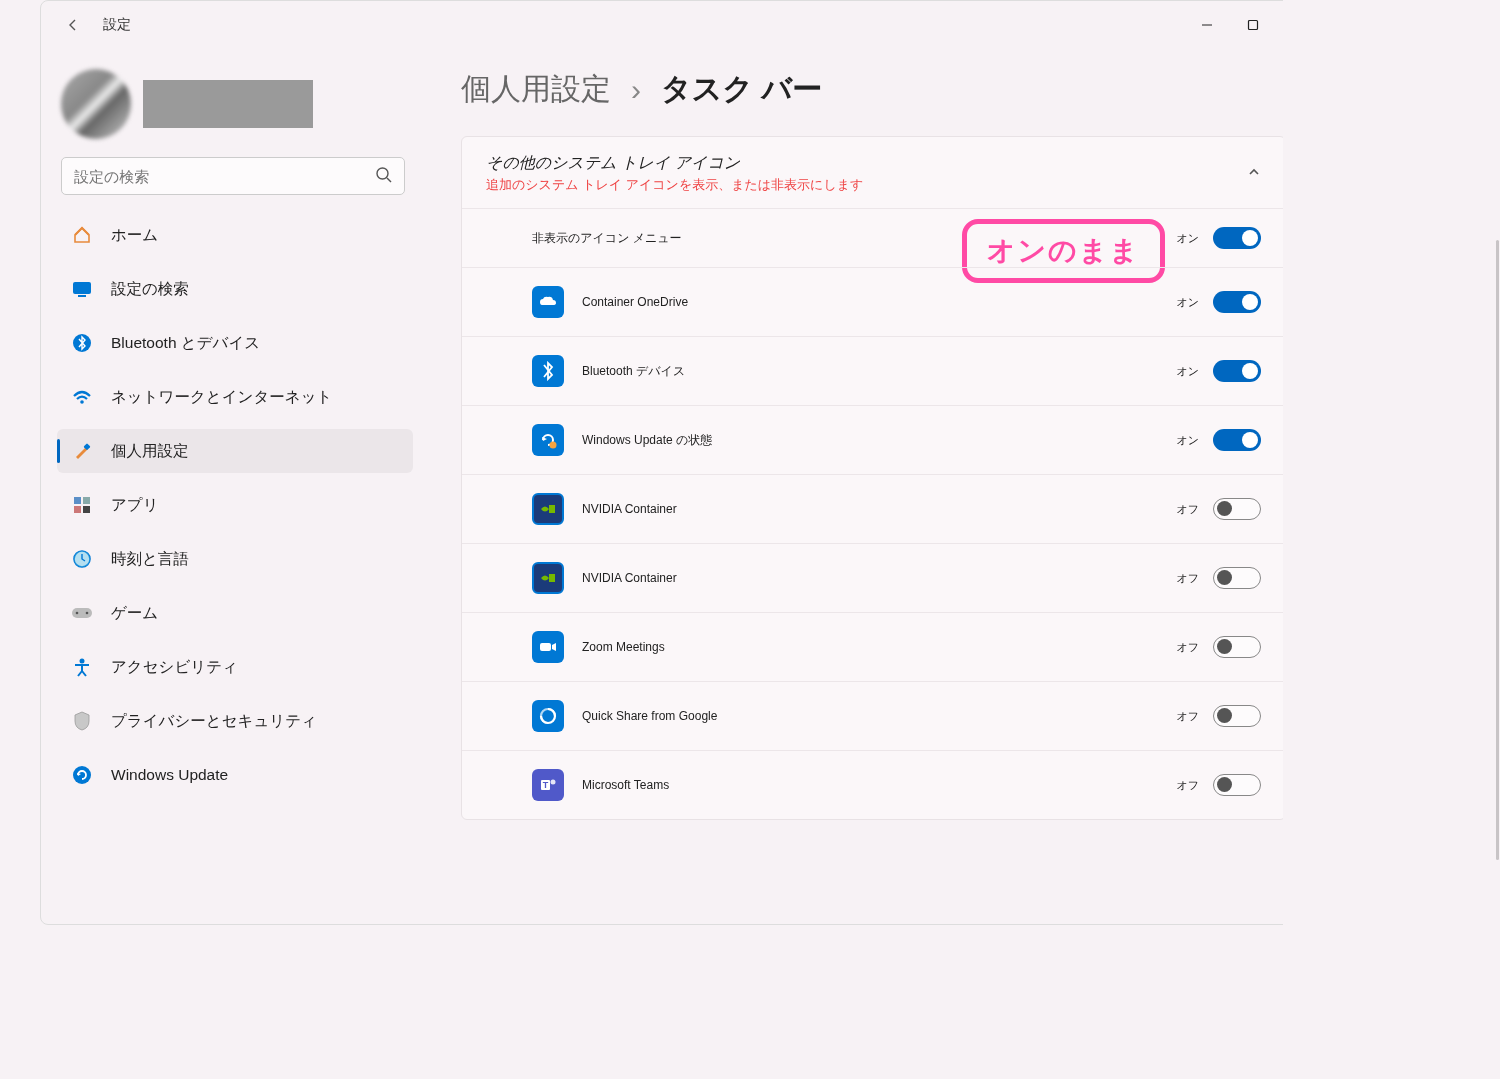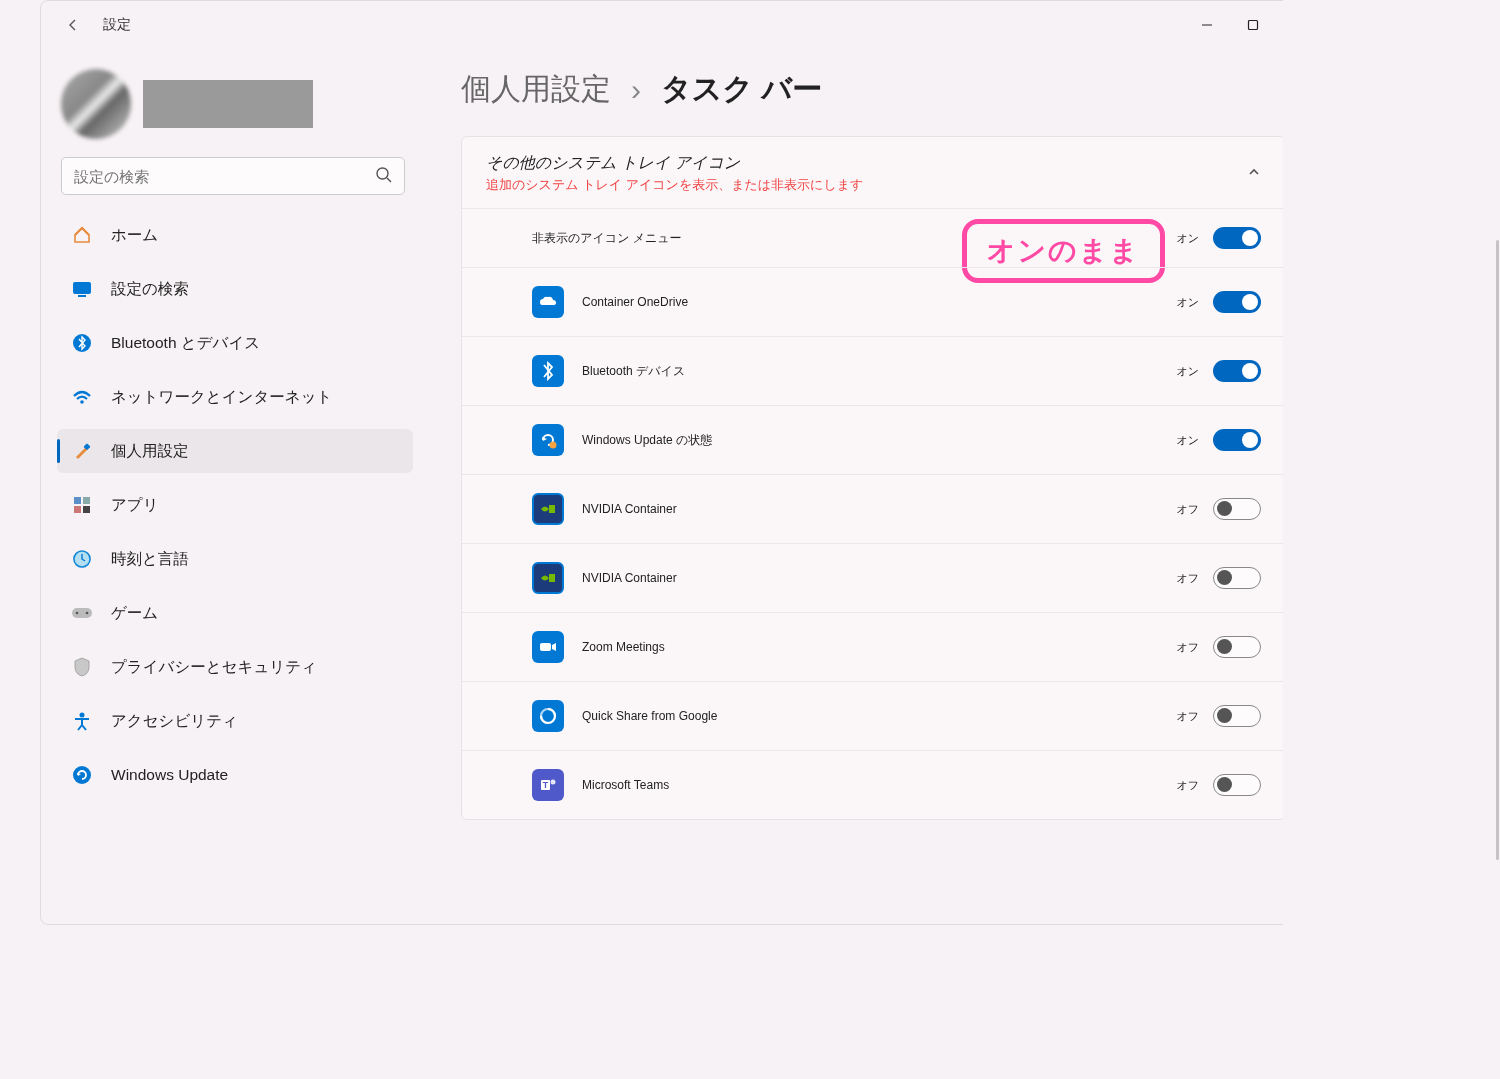--- a/index.html
+++ b/index.html
@@ -179,34 +179,34 @@
               <svg width="22" height="16">
                 <rect x="1" y="3" width="20" height="10" rx="5" fill="#bbb"></rect>
                 <circle cx="6" cy="8" r="1.3" fill="#555"></circle>
                 <circle cx="16" cy="8" r="1.3" fill="#555"></circle>
               </svg>
             </span>
             <span>ゲーム</span>
           </div>
         <div class="nav-item">
             <span class="nav-icon">
+              <svg width="20" height="20">
+                <circle cx="10" cy="4" r="2.5" fill="#0078d4"></circle>
+                <path d="M3 8 L17 8 M10 8 V14 M10 14 L6 19 M10 14 L14 19" stroke="#0078d4" stroke-width="2" fill="none"></path>
+              </svg>
+            </span>
+            <span>アクセシビリティ</span>
+          </div>
+        <div class="nav-item">
+            <span class="nav-icon">
               <svg width="18" height="20">
                 <path d="M9 1 L16 4 V10 Q16 17 9 19 Q2 17 2 10 V4 Z" fill="#c8c8c8" stroke="#999" stroke-width="0.8"></path>
               </svg>
             </span>
             <span>プライバシーとセキュリティ</span>
-          </div>
-        <div class="nav-item">
-            <span class="nav-icon">
-              <svg width="20" height="20">
-                <circle cx="10" cy="4" r="2.5" fill="#0078d4"></circle>
-                <path d="M3 8 L17 8 M10 8 V14 M10 14 L6 19 M10 14 L14 19" stroke="#0078d4" stroke-width="2" fill="none"></path>
-              </svg>
-            </span>
-            <span>アクセシビリティ</span>
           </div>
         <div class="nav-item">
             <span class="nav-icon">
               <svg width="20" height="20">
                 <circle cx="10" cy="10" r="9" fill="#0078d4"></circle>
                 <path d="M6 10 A4 4 0 1 1 10 14" stroke="#fff" stroke-width="1.8" fill="none"></path>
                 <path d="M5 8 L6 11 L9 9" fill="#fff"></path>
               </svg>
             </span>
             <span>Windows Update</span>

